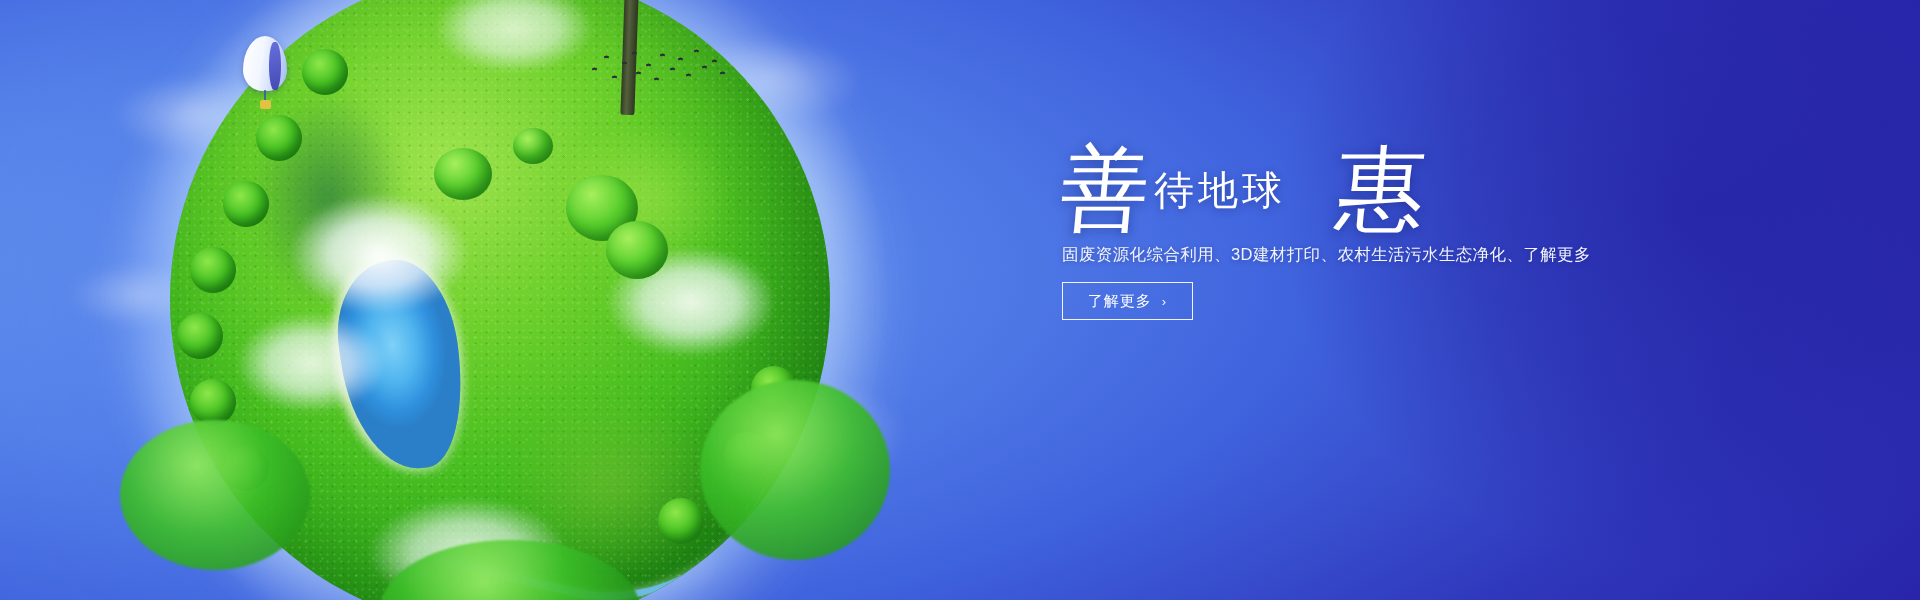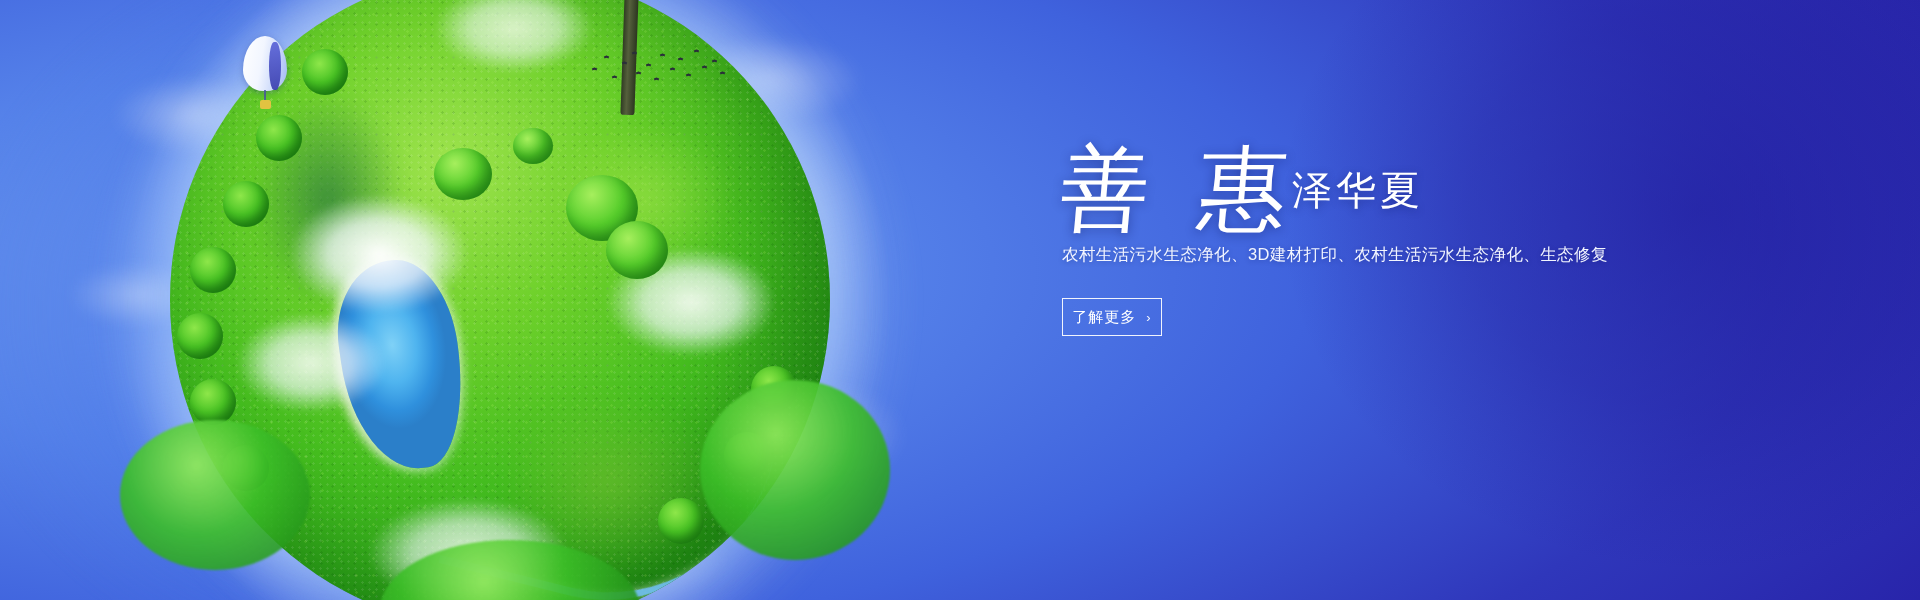--- a/index.html
+++ b/index.html
@@ -217,24 +217,24 @@
     color:#ffffff; white-space:nowrap;
     text-shadow:0 1px 6px rgba(10,20,90,.35);
   }
   .desc{
     margin-top:20px;
     font-size:16.5px; letter-spacing:.4px; color:#f2f5ff;
     white-space:nowrap;
     text-shadow:0 1px 5px rgba(10,20,90,.3);
   }
   .cta{
-    margin-top:32px;
+    margin-top:16px;
     display:inline-flex; align-items:center; justify-content:center;
     gap:10px;
-    width:100px; height:38px;
+    width:131px; height:38px;
     border:1px solid rgba(255,255,255,.92);
     background:transparent;
     color:#fff; font-size:15px; letter-spacing:1px;
     cursor:pointer;
     font-family:"Liberation Sans","DejaVu Sans",sans-serif;
   }
   .cta .chev{ font-size:13px; opacity:.95; }
 </style>
 </head>
 <body>
@@ -323,27 +323,27 @@
     <span class="bird" style="left:106px; top:4px;"></span>
     <span class="bird" style="left:114px; top:20px;"></span>
     <span class="bird" style="left:124px; top:14px;"></span>
     <span class="bird" style="left:132px; top:26px;"></span>
   </div>
 
   <div class="content">
 
     <div class="headline">
       <span class="cal">善</span>
+      <span class="reg">待地球</span>
       <span class="gap"></span>
       <span class="cal">惠</span>
-      <span class="reg">泽华夏</span>
     </div>
 
 
-    <div class="desc">农村生活污水生态净化、3D建材打印、农村生活污水生态净化、生态修复</div>
+    <div class="desc">固废资源化综合利用、3D建材打印、农村生活污水生态净化、了解更多</div>
 
     <button class="cta">
       <span>了解更多</span>
       <span class="chev">›</span>
     </button>
 
   </div>
 </div>
 
 </body></html>

